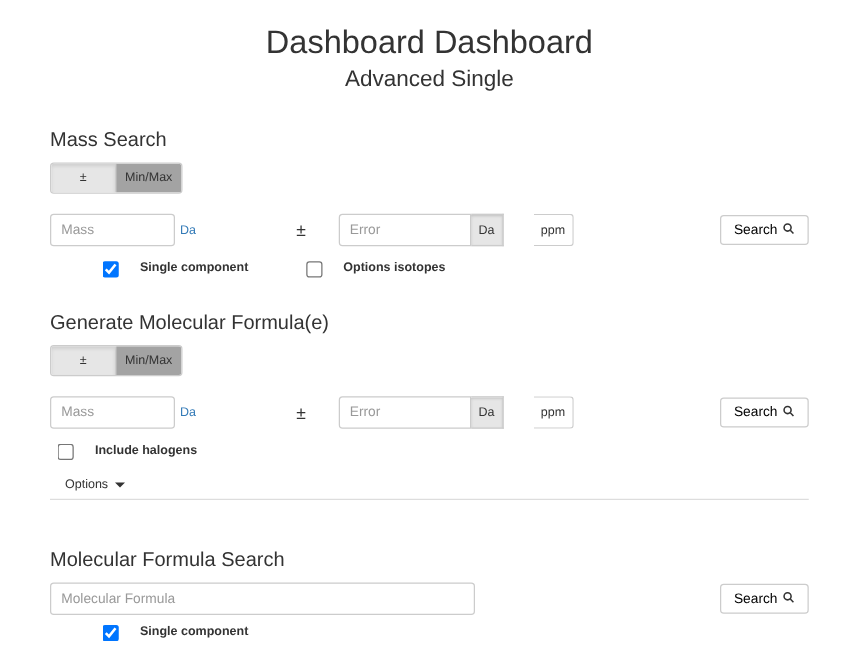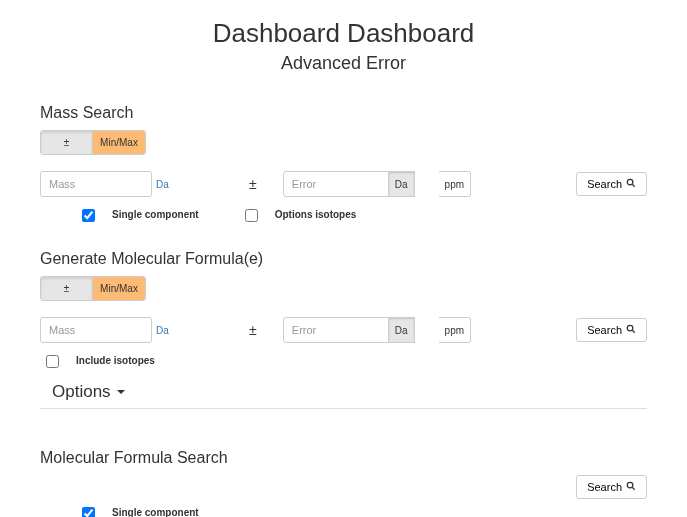--- a/index.html
+++ b/index.html
@@ -3,57 +3,57 @@
 <meta charset="utf-8">
 <style>
   * { box-sizing: border-box; margin: 0; padding: 0; }
   body { font-family: "Helvetica Neue", Helvetica, Arial, sans-serif; color: #333; font-size: 13px; background: #fff; }
   .container { width: 687px; padding: 18px 40px 10px 40px; }
   h1 { font-weight: 400; font-size: 26px; text-align: center; margin-bottom: 4px; }
   h2 { font-weight: 400; font-size: 18px; text-align: center; margin-bottom: 30px; }
   .section { margin-bottom: 28px; }
   .section-title { font-size: 16px; font-weight: 400; margin-bottom: 8px; color: #333; }
   .btn-group { display: inline-flex; border: 1px solid #ccc; border-radius: 3px; overflow: hidden; margin-bottom: 16px; }
-  .btn-group .tab { font-size: 10px; padding: 6px 0; text-align: center; background: #fdba74; cursor: pointer; }
+  .btn-group .tab { font-size: 10px; padding: 6px 0; text-align: center; background: #a3a3a3; cursor: pointer; }
   .btn-group .tab.active { background: #e6e6e6; box-shadow: inset 0 2px 3px rgba(0,0,0,0.1); }
   .btn-group .tab:first-child { width: 52px; border-right: 1px solid #ccc; }
   .btn-group .tab:last-child { width: 52px; }
   .row { display: flex; align-items: center; gap: 0; margin-bottom: 12px; }
   .input { border: 1px solid #ccc; border-radius: 3px; font-size: 11px; padding: 5px 8px; height: 26px; color: #333; }
   .input::placeholder { color: #999; }
   .mass-wrap { display: flex; align-items: center; }
-  .mass-input { width: 112px; }
+  .mass-input { width: 100px; }
   .unit-link { color: #337ab7; font-size: 10px; margin-left: 4px; cursor: pointer; }
   .pm-symbol { font-size: 14px; width: 60px; text-align: center; }
   .error-wrap { display: flex; align-items: center; }
   .error-input { width: 106px; border-top-right-radius: 0; border-bottom-right-radius: 0; }
   .unit-btns { display: inline-flex; }
   .unit-btn { font-size: 10px; border: 1px solid #ccc; padding: 0 6px; height: 26px; display: flex; align-items: center; background: #fff; cursor: pointer; }
   .unit-btn.active { background: #e6e6e6; box-shadow: inset 0 1px 2px rgba(0,0,0,0.15); }
   .unit-btn:first-child { border-left: none; }
   .unit-btn:last-child { border-top-right-radius: 3px; border-bottom-right-radius: 3px; border-left: none; margin-left: 24px; }
   .spacer { flex: 1; }
   .search-btn { border: 1px solid #ccc; border-radius: 3px; background: #fff; padding: 5px 10px; font-size: 11px; cursor: pointer; display: inline-flex; align-items: flex-start; gap: 4px; }
   .checks { display: flex; padding-left: 42px; gap: 46px; font-size: 10px; font-weight: bold; color: #333; margin-bottom: 6px; }
   .check { display: flex; align-items: flex-start; gap: 17px; cursor: pointer; }
   .check input { margin: 0; cursor: pointer; }
   .halogens-row { padding-left: 6px; font-size: 10px; font-weight: bold; margin-bottom: 8px; }
-  .options-row { padding: 6px 12px; font-size: 17px; color: #333; border-bottom: 1px solid #ddd; cursor: pointer; display: flex; align-items: center; gap: 6px; }
+  .options-row { padding: 6px 12px; font-size: 10px; color: #333; border-bottom: 1px solid #ddd; cursor: pointer; display: flex; align-items: center; gap: 6px; }
   .caret { display: inline-block; width: 0; height: 0; border-left: 4px solid transparent; border-right: 4px solid transparent; border-top: 4px solid #333; }
   .formula-input { width: 340px; }
   .mf-row { display: flex; align-items: center; margin-bottom: 8px; }
   .single-below { padding-left: 42px; font-size: 10px; font-weight: bold; }
   svg.mag { width: 10px; height: 10px; }
 </style>
 </head>
 <body>
 
 <div class="container">
   <h1>Dashboard Dashboard</h1>
-  <h2>Advanced Error</h2>
+  <h2>Advanced Single</h2>
 
   <div class="section">
     <div class="section-title">Mass Search</div>
     <div class="btn-group">
       <div class="tab active">±</div>
       <div class="tab">Min/Max</div>
     </div>
     <div class="row">
       <div class="mass-wrap">
         <input class="input mass-input" placeholder="Mass" style="">
@@ -112,32 +112,33 @@
         <span>Search</span>
         <svg class="mag" viewBox="0 0 16 16">
             <circle cx="6.5" cy="6.5" r="4.5" fill="none" stroke="#333" stroke-width="2"></circle>
             <line x1="10" y1="10" x2="14" y2="14" stroke="#333" stroke-width="2"></line>
           </svg>
       </button>
     </div>
     <div class="halogens-row">
       <label class="check">
         <input type="checkbox" style="">
-        <span>Include isotopes</span>
+        <span>Include halogens</span>
       </label>
     </div>
     <div class="options-row">
       <span>Options</span>
       <span class="caret"></span>
     </div>
   </div>
 
   <div class="section" style="margin-top:40px;">
     <div class="section-title">Molecular Formula Search</div>
     <div class="mf-row">
+      <input class="input formula-input" placeholder="Molecular Formula" style="">
       <div class="spacer"></div>
       <button class="search-btn">
         <span>Search</span>
         <svg class="mag" viewBox="0 0 16 16">
             <circle cx="6.5" cy="6.5" r="4.5" fill="none" stroke="#333" stroke-width="2"></circle>
             <line x1="10" y1="10" x2="14" y2="14" stroke="#333" stroke-width="2"></line>
           </svg>
       </button>
     </div>
     <div class="single-below">

